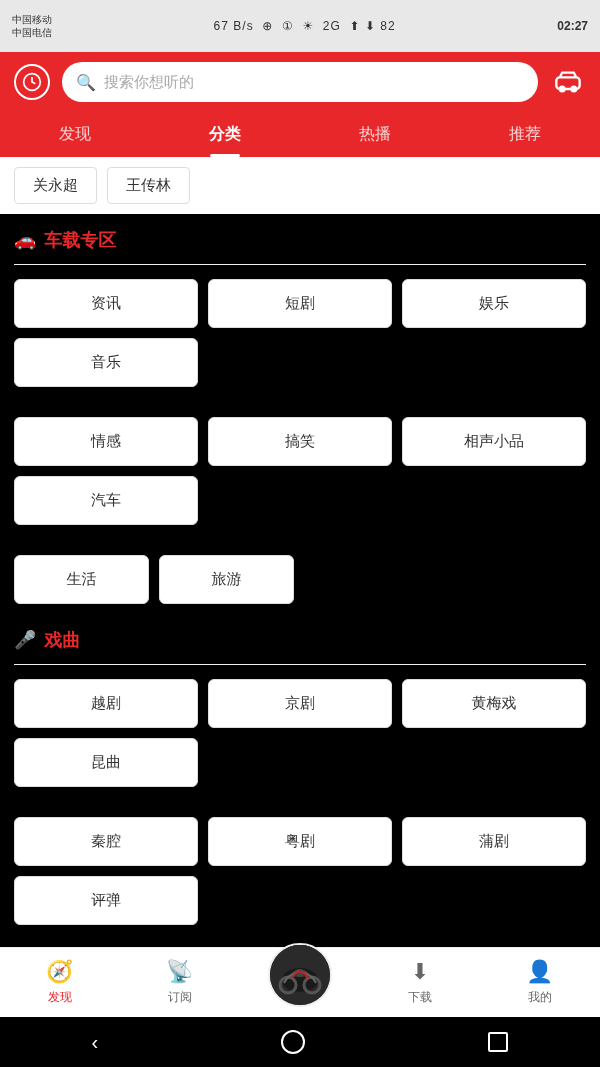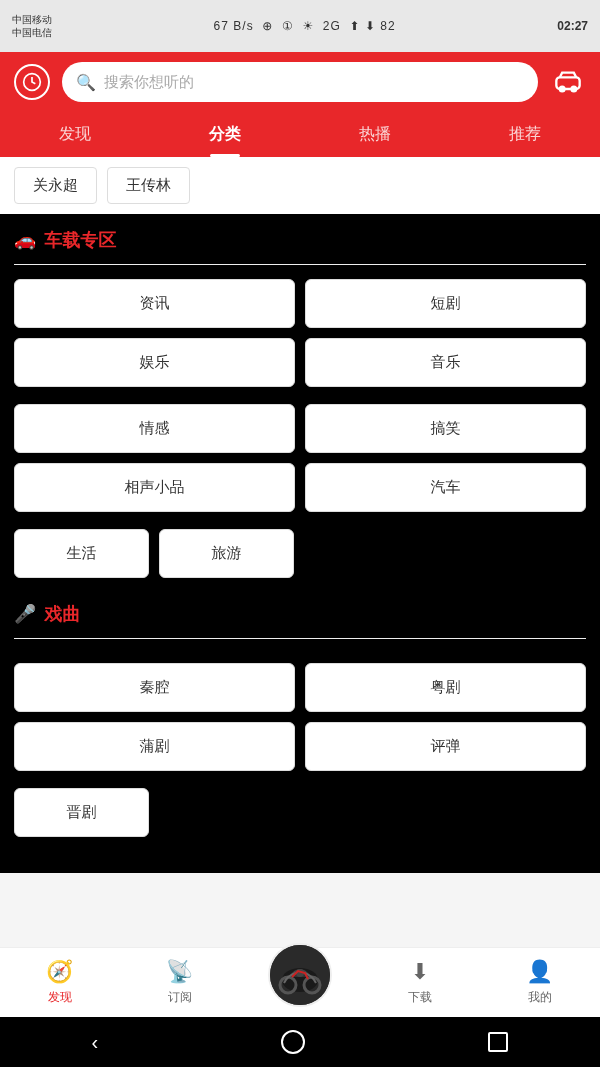--- a/index.html
+++ b/index.html
@@ -131,23 +131,23 @@
     }
     .section-title {
       font-size: 18px;
       font-weight: bold;
       color: #e8272a;
     }
 
     
     .category-grid {
       display: grid;
-      grid-template-columns: repeat(2, 1fr);
+      grid-template-columns: repeat(3, 1fr);
       gap: 10px;
-      margin-bottom: 7px;
+      margin-bottom: 20px;
     }
     .cat-btn {
       border: 1px solid #ddd;
       border-radius: 6px;
       padding: 14px 0;
       text-align: center;
       font-size: 15px;
       color: #333;
       background: white;
       cursor: pointer;
@@ -307,20 +307,26 @@
       <div style="flex:2;"></div>
     </div>
   </div>
 
   <div class="section">
     <div class="section-header">
       <span class="section-icon">🎤</span>
       <span class="section-title">戏曲</span>
     </div>
 
+    <div class="category-grid">
+      <div class="cat-btn">越剧</div>
+      <div class="cat-btn">京剧</div>
+      <div class="cat-btn">黄梅戏</div>
+      <div class="cat-btn">昆曲</div>
+    </div>
     <div style="height:10px"></div>
     <div class="category-grid">
       <div class="cat-btn">秦腔</div>
       <div class="cat-btn">粤剧</div>
       <div class="cat-btn">蒲剧</div>
       <div class="cat-btn">评弹</div>
     </div>
     <div style="height:10px"></div>
     <div style="display:flex; gap:26px;flex-direction:column;">
       <div class="cat-btn" style="flex:1; max-width:calc(25% - 8px);">晋剧</div>

